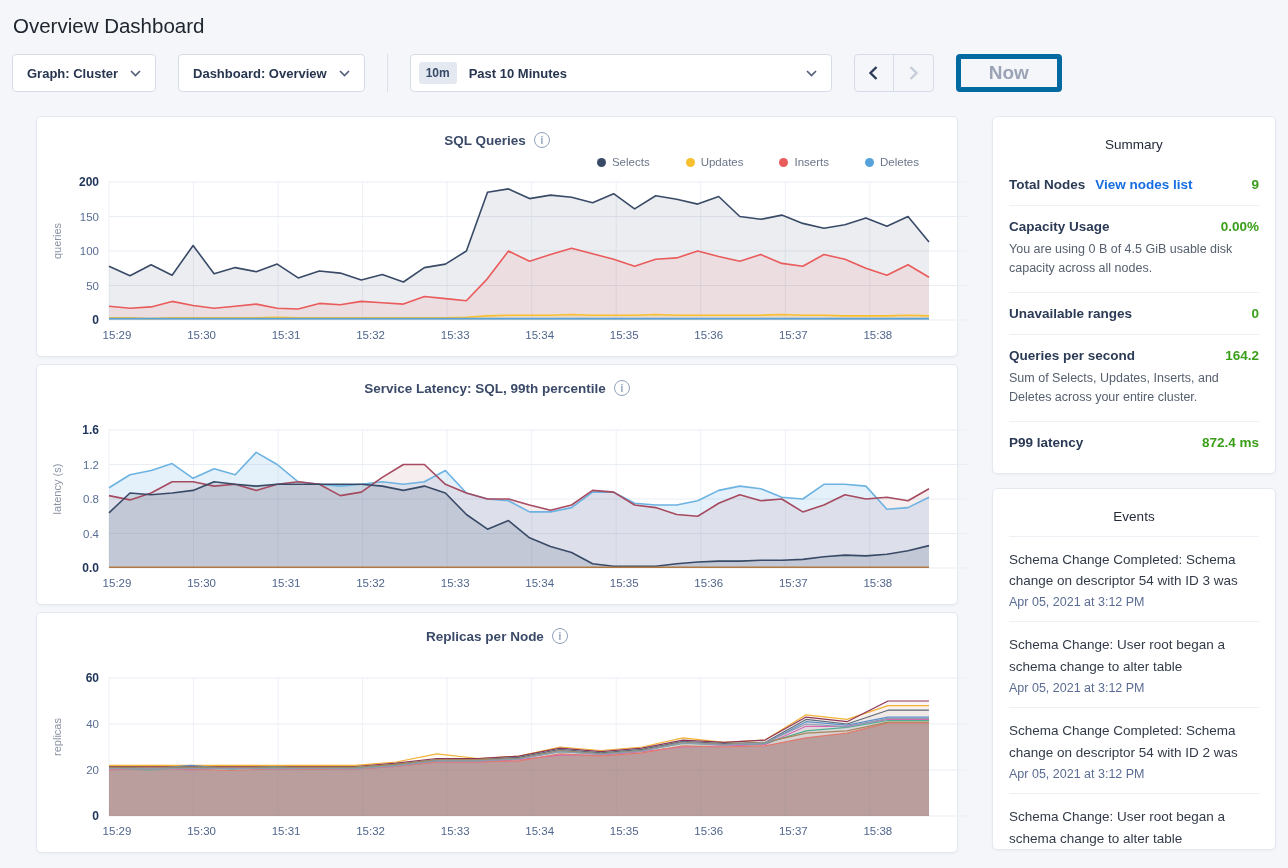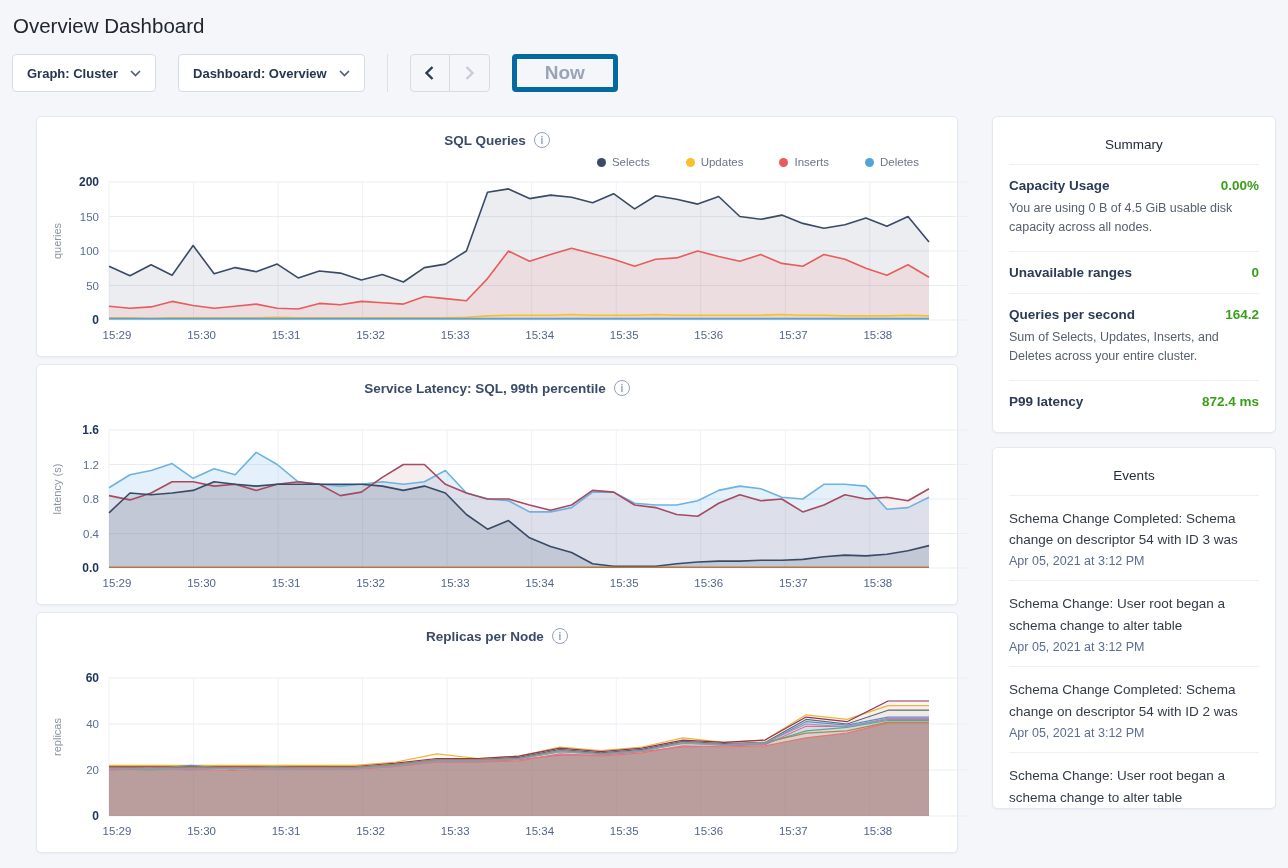--- a/index.html
+++ b/index.html
@@ -67,20 +67,27 @@
         <polyline points="1,1 5.5,5.5 10,1" fill="none" stroke="#53607a" stroke-width="1.7"></polyline>
       </svg>
   </button>
   <button class="dd">
     <span>Dashboard: Overview</span>
     <svg width="11" height="7" viewBox="0 0 11 7">
         <polyline points="1,1 5.5,5.5 10,1" fill="none" stroke="#53607a" stroke-width="1.7"></polyline>
       </svg>
   </button>
   <div class="vdivider"></div>
+  <button class="dd time-picker">
+    <span class="badge-10m">10m</span>
+    <span>Past 10 Minutes</span>
+    <svg class="tp-chev" width="11" height="7" viewBox="0 0 11 7">
+        <polyline points="1,1 5.5,5.5 10,1" fill="none" stroke="#53607a" stroke-width="1.7"></polyline>
+      </svg>
+  </button>
   <div class="arrow-group">
     <button>
       <svg width="9" height="14" viewBox="0 0 9 14">
           <polyline points="7.5,1 1.5,7 7.5,13" fill="none" stroke="#2c3c57" stroke-width="2.4"></polyline>
         </svg>
     </button>
     <button>
       <svg width="9" height="14" viewBox="0 0 9 14">
           <polyline points="1.5,1 7.5,7 1.5,13" fill="none" stroke="#c6cdd9" stroke-width="2.4"></polyline>
         </svg>
@@ -252,20 +259,27 @@
       <span class="ylab">replicas</span>
     </div>
 
   </section>
 
   <aside>
 
     <div class="card side-card" id="summary-card">
       <div class="side-title">Summary</div>
 
+      <div class="sum-row" style="border-top:none">
+        <div class="sum-head">
+          <span class="sum-label">Total Nodes</span>
+          <a class="sum-link">View nodes list</a>
+          <span class="sum-value">9</span>
+        </div>
+      </div>
 
       <div class="sum-row">
         <div class="sum-head">
           <span class="sum-label">Capacity Usage</span>
           <span class="sum-value">0.00%</span>
         </div>
         <div class="sum-desc">You are using 0 B of 4.5 GiB usable disk capacity across all nodes.</div>
       </div>
 
       <div class="sum-row">

